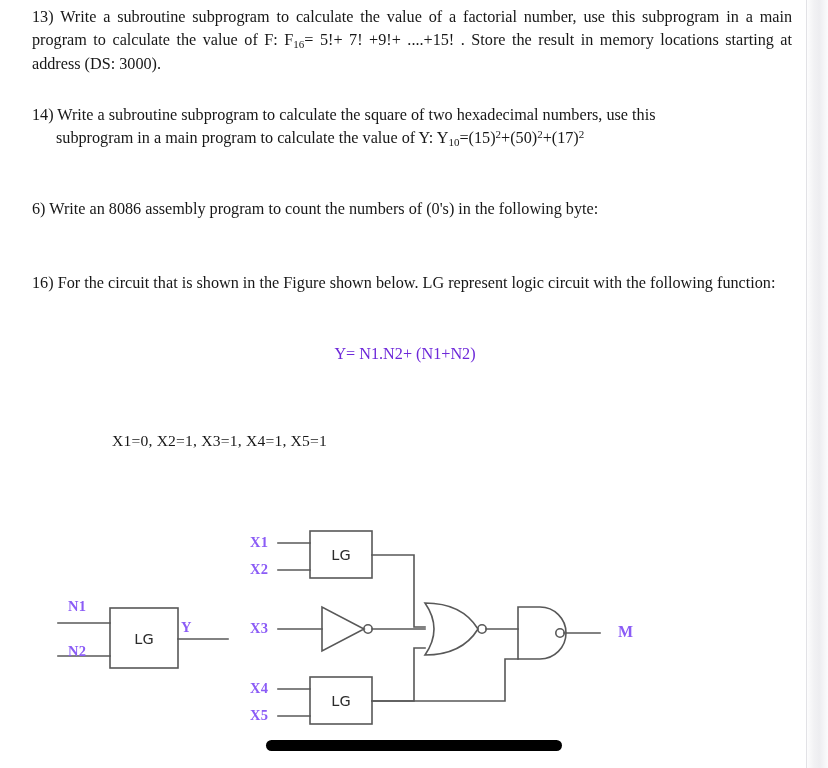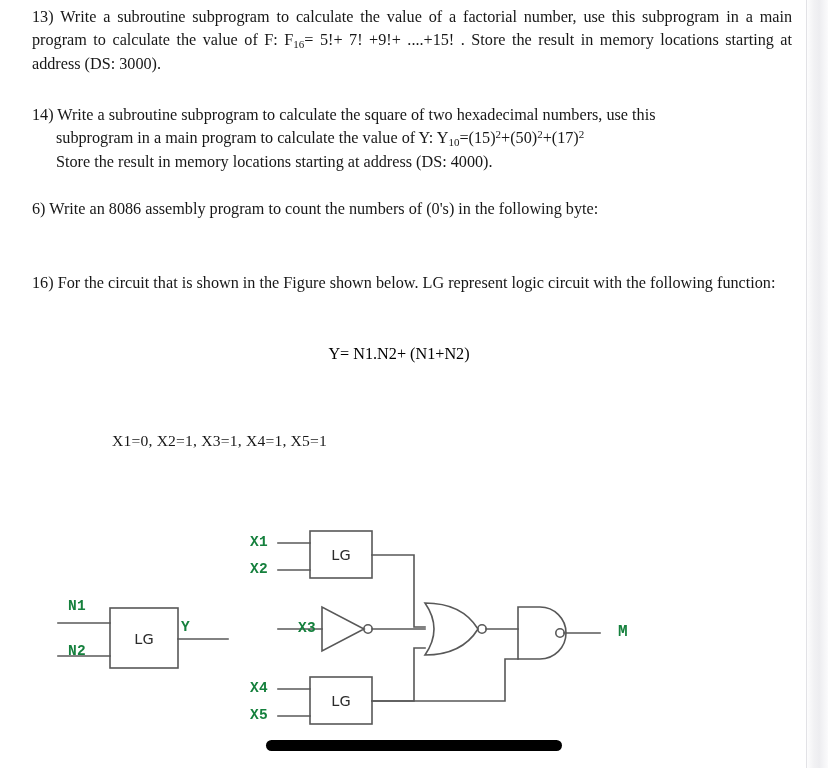--- a/index.html
+++ b/index.html
@@ -47,25 +47,25 @@
     line-height: 1.42;
     text-align: justify;
     color: #171717;
   }
   .q13 { left: 32px;  top: 6px;   width: 760px; }
   .q14 { left: 32px;  top: 104px; width: 758px; }
   .q15 { left: 32px;  top: 198px; width: 758px; }
   .q16 { left: 32px;  top: 272px; width: 758px; }
   .formula {
     position: absolute;
-    left: 4px; top: 345px;
+    left: 10px; top: 345px;
     width: 790px;
     text-align: center;
     font-size: 16.2px;
-    color: #000000;
+    color: #6d28d9;
   }
   .q16b { left: 38px; top: 364px; width: 752px; }
   .values {
     position: absolute;
     left: 112px;
     top: 432px;
     font-size: 15.6px;
     font-weight: normal;
     letter-spacing: 0.2px;
     color: #171717;
@@ -82,24 +82,24 @@
   
   .figure {
     position: absolute;
     left: 0;
     top: 515px;
     width: 800px;
     height: 250px;
   }
   .fig-label {
     position: absolute;
-    font-family: Liberation Mono, monospace;
+    font-family: Liberation Serif, serif;
     font-size: 14.5px;
     font-weight: 700;
-    color: #15803d;
+    color: #8b5cf6;
     letter-spacing: 0.3px;
   }
   .gate-text {
     font-family: "DejaVu Sans", sans-serif;
     font-size: 14.5px;
     fill: #2b2b2b;
   }
   .black-bar {
     position: absolute;
     left: 266px;
@@ -122,21 +122,20 @@
     <span>13)</span>
     <span>Write a subroutine subprogram to calculate the value of a factorial number, use this</span>
     <span>subprogram in a main program to calculate the value of F: F</span><sub>16</sub><span>= 5!+ 7! +9!+ ....+15! . Store the</span>
     <span>result in memory locations starting at address (DS: 3000).</span>
   </div>
 
   <div class="text-block q14">
     <span>14)</span>
     <span>Write a subroutine subprogram to calculate the square of two hexadecimal numbers, use this</span>
     <span class="ind"><span>subprogram in a main program to calculate the value of Y:   Y</span><sub>10</sub><span>=(15)</span><sup>2</sup><span>+(50)</span><sup>2</sup><span>+(17)</span><sup>2</sup></span>
-    <span class="ind">Store the result in memory locations starting at address (DS: 4000).</span>
   </div>
 
   <div class="text-block q15">
     <span>6)</span>
     <span>Write an 8086 assembly program to count the numbers of (0's) in the following byte:</span>
   </div>
 
   <div class="text-block q16">
     <span>16)</span>
     <span>For the circuit that is shown in the Figure shown below. LG represent logic circuit with the</span>
@@ -190,21 +189,21 @@
       <text class="gate-text" x="341" y="191" text-anchor="middle">LG</text>
     </svg>
 
     
     <span class="fig-label" style="left:68px;  top:83px;">N1</span>
     <span class="fig-label" style="left:68px;  top:128px;">N2</span>
     <span class="fig-label" style="left:181px; top:104px;">Y</span>
 
     <span class="fig-label" style="left:250px; top:19px;">X1</span>
     <span class="fig-label" style="left:250px; top:46px;">X2</span>
-    <span class="fig-label" style="left:250px; top:105px;margin-left:48px;">X3</span>
+    <span class="fig-label" style="left:250px; top:105px;">X3</span>
     <span class="fig-label" style="left:250px; top:165px;">X4</span>
     <span class="fig-label" style="left:250px; top:192px;">X5</span>
 
     <span class="fig-label" style="left:618px; top:108px; font-size:16px;">M</span>
   </div>
 
   <div class="black-bar"></div>
 
 </div>
 

